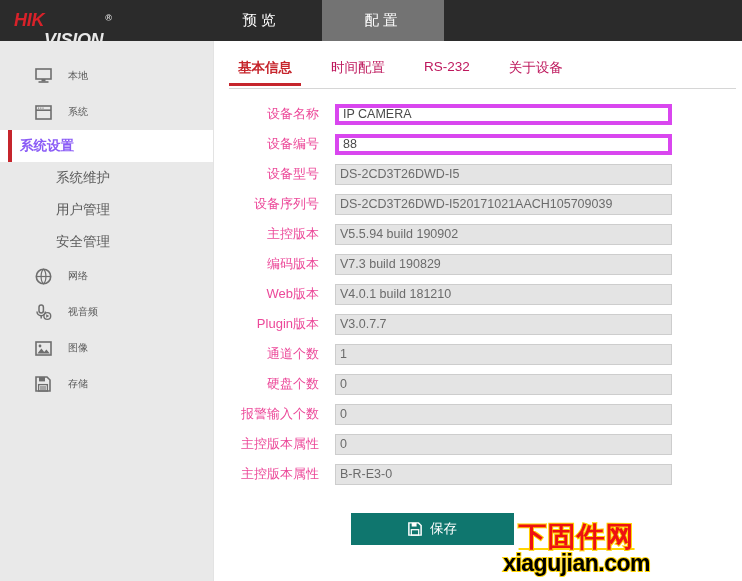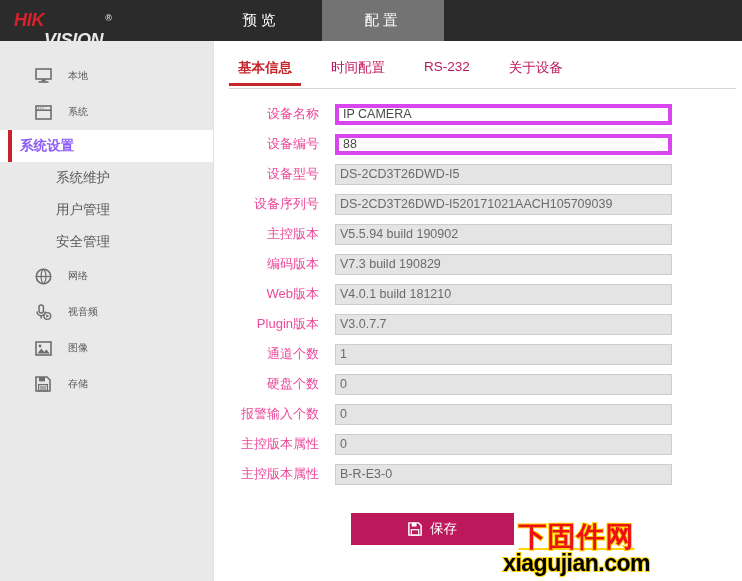--- a/index.html
+++ b/index.html
@@ -137,21 +137,21 @@
   }
   .finput.readonly {
     background: #e4e4e4;
     border: 1px solid #cdcdcd;
     color: #6b6b6b;
   }
 
   .btnrow { margin-top: 24px; padding-left: 136px; }
   .save-btn {
     width: 163px; height: 32px;
-    background: #be185d; border: none;
+    background: #0f766e; border: none;
     color: #ffffff; font-size: 13.5px;
     font-family: "Liberation Sans", "DejaVu Sans", sans-serif;
     display: flex; align-items: center; justify-content: center;
     cursor: pointer;
   }
   .save-btn .sico { margin-right: 8px; display: flex; align-items: center; }
 
   
   .watermark {
     position: absolute; right: 6px; bottom: 6px;

